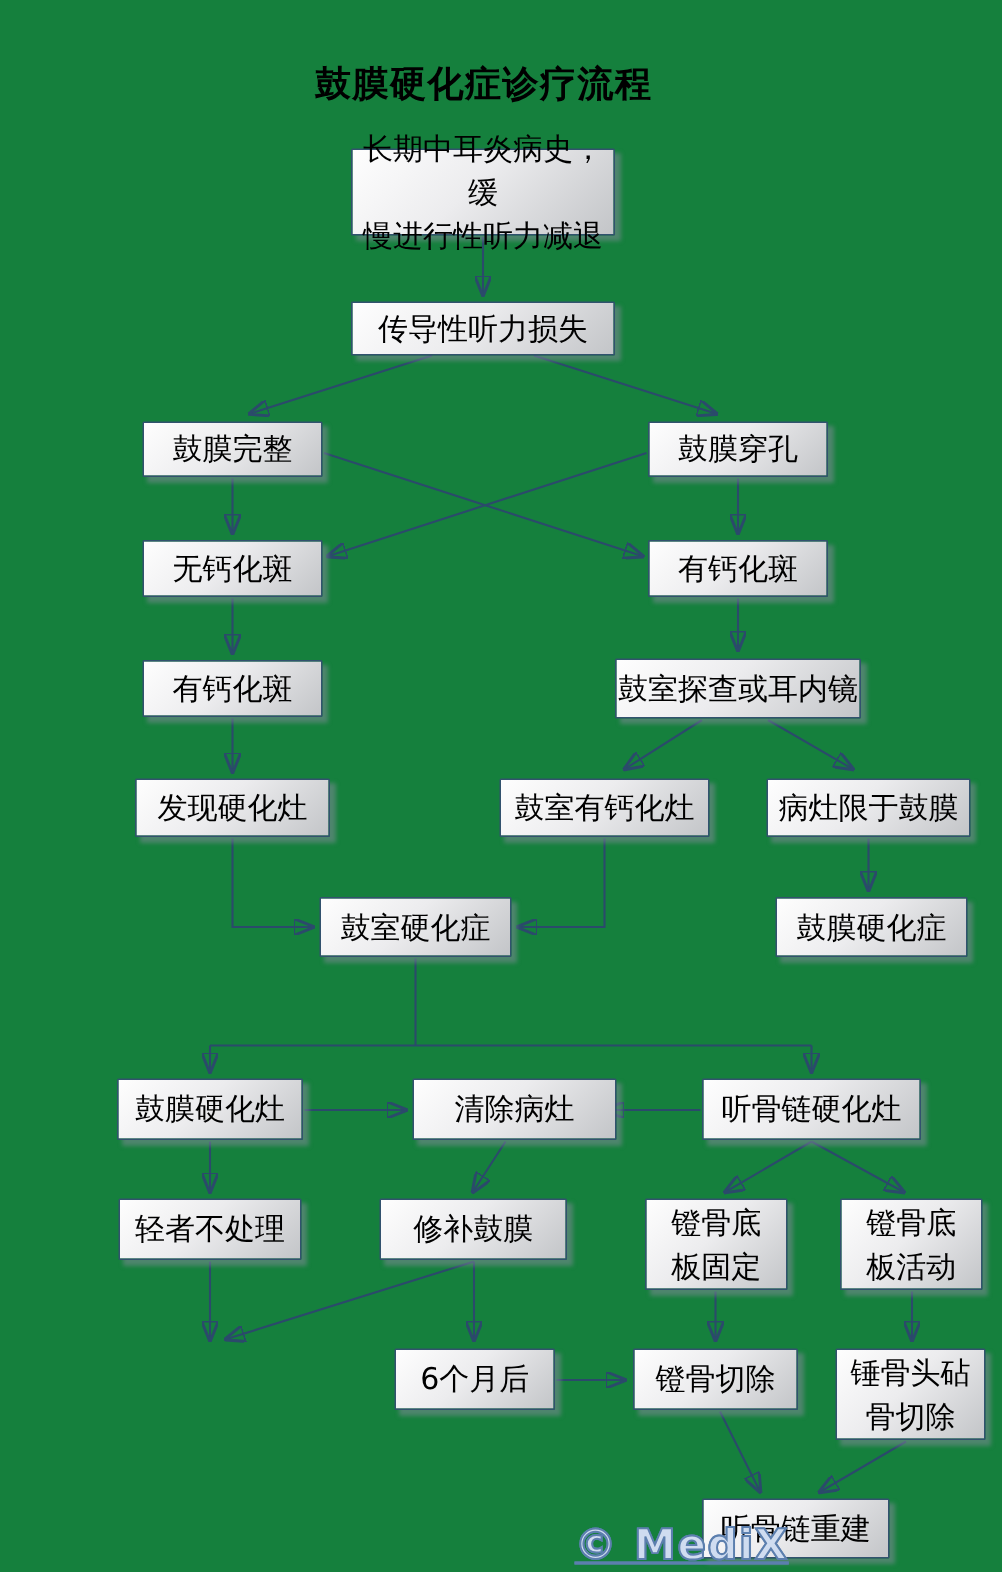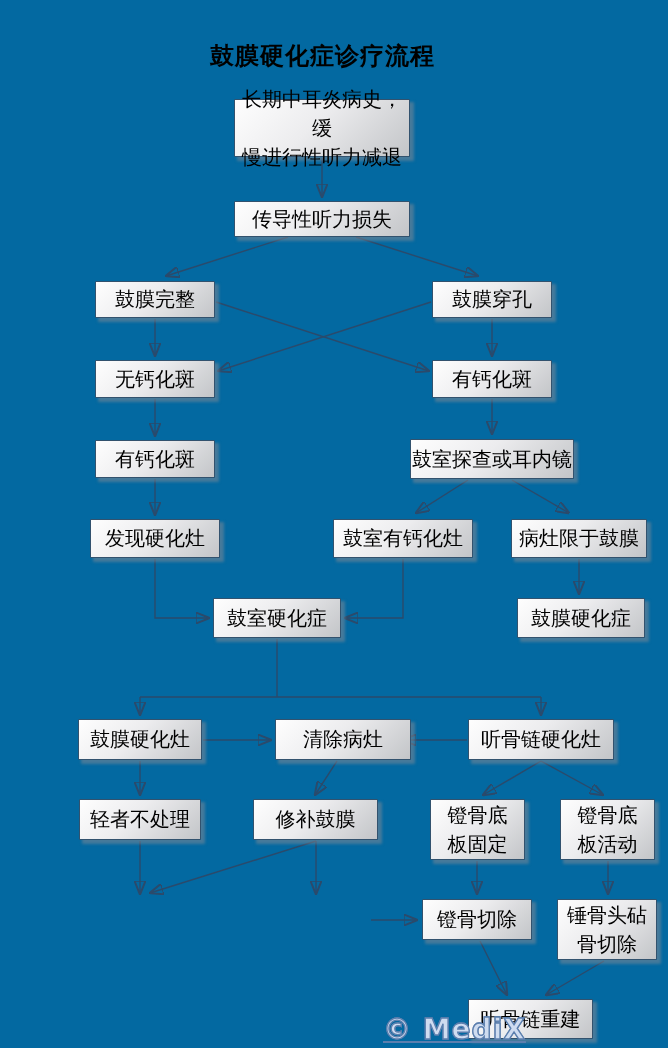--- a/index.html
+++ b/index.html
@@ -1,20 +1,20 @@
 <!DOCTYPE html>
 <html><head>
 <meta charset="utf-8">
 <style>
   html,body { margin:0; padding:0; background:#ffffff; }
   body {
     width:668px; height:1048px; position:relative; overflow:hidden;
     font-family:"DejaVu Sans","Liberation Sans",sans-serif;
   }
-  .stage { position:absolute; left:0; top:0; width:668px; height:1048px; background:#0369a1; }
+  .stage { position:absolute; left:0; top:0; width:668px; height:1048px; background:#15803d; }
   .title {
     position:absolute; left:0; top:40px; width:645px;
     text-align:center; font-size:24px; font-weight:bold; color:#000;
     letter-spacing:1px;
   }
   .connectors { position:absolute; left:0; top:0; pointer-events:none; }
   .connectors path { fill:none; stroke:#2b4a6b; stroke-width:1.4; }
   .node {
     position:absolute; box-sizing:border-box;
     border:1.5px solid #32526e; border-radius:1px;
@@ -96,19 +96,20 @@
   <div class="node" style="left:517px;top:598px;width:128px;height:40px">鼓膜硬化症</div>
   <div class="node" style="left:78px;top:719px;width:124px;height:41px">鼓膜硬化灶</div>
   <div class="node" style="left:275px;top:719px;width:136px;height:41px">清除病灶</div>
   <div class="node" style="left:468px;top:719px;width:146px;height:41px">听骨链硬化灶</div>
   <div class="node" style="left:79px;top:799px;width:122px;height:41px">轻者不处理</div>
   <div class="node" style="left:253px;top:799px;width:125px;height:41px">修补鼓膜</div>
   <div class="node" style="left:430px;top:799px;width:95px;height:61px">镫骨底
 板固定</div>
   <div class="node" style="left:560px;top:799px;width:95px;height:61px">镫骨底
 板活动</div>
+  <div class="node" style="left:263px;top:899px;width:107px;height:41px">6个月后</div>
   <div class="node" style="left:422px;top:899px;width:110px;height:41px">镫骨切除</div>
   <div class="node" style="left:557px;top:899px;width:100px;height:61px">锤骨头砧
 骨切除</div>
   <div class="node" style="left:468px;top:999px;width:125px;height:40px">听骨链重建</div>
 
   <div class="watermark">© MediX</div>
 </div>
 
 </body></html>

